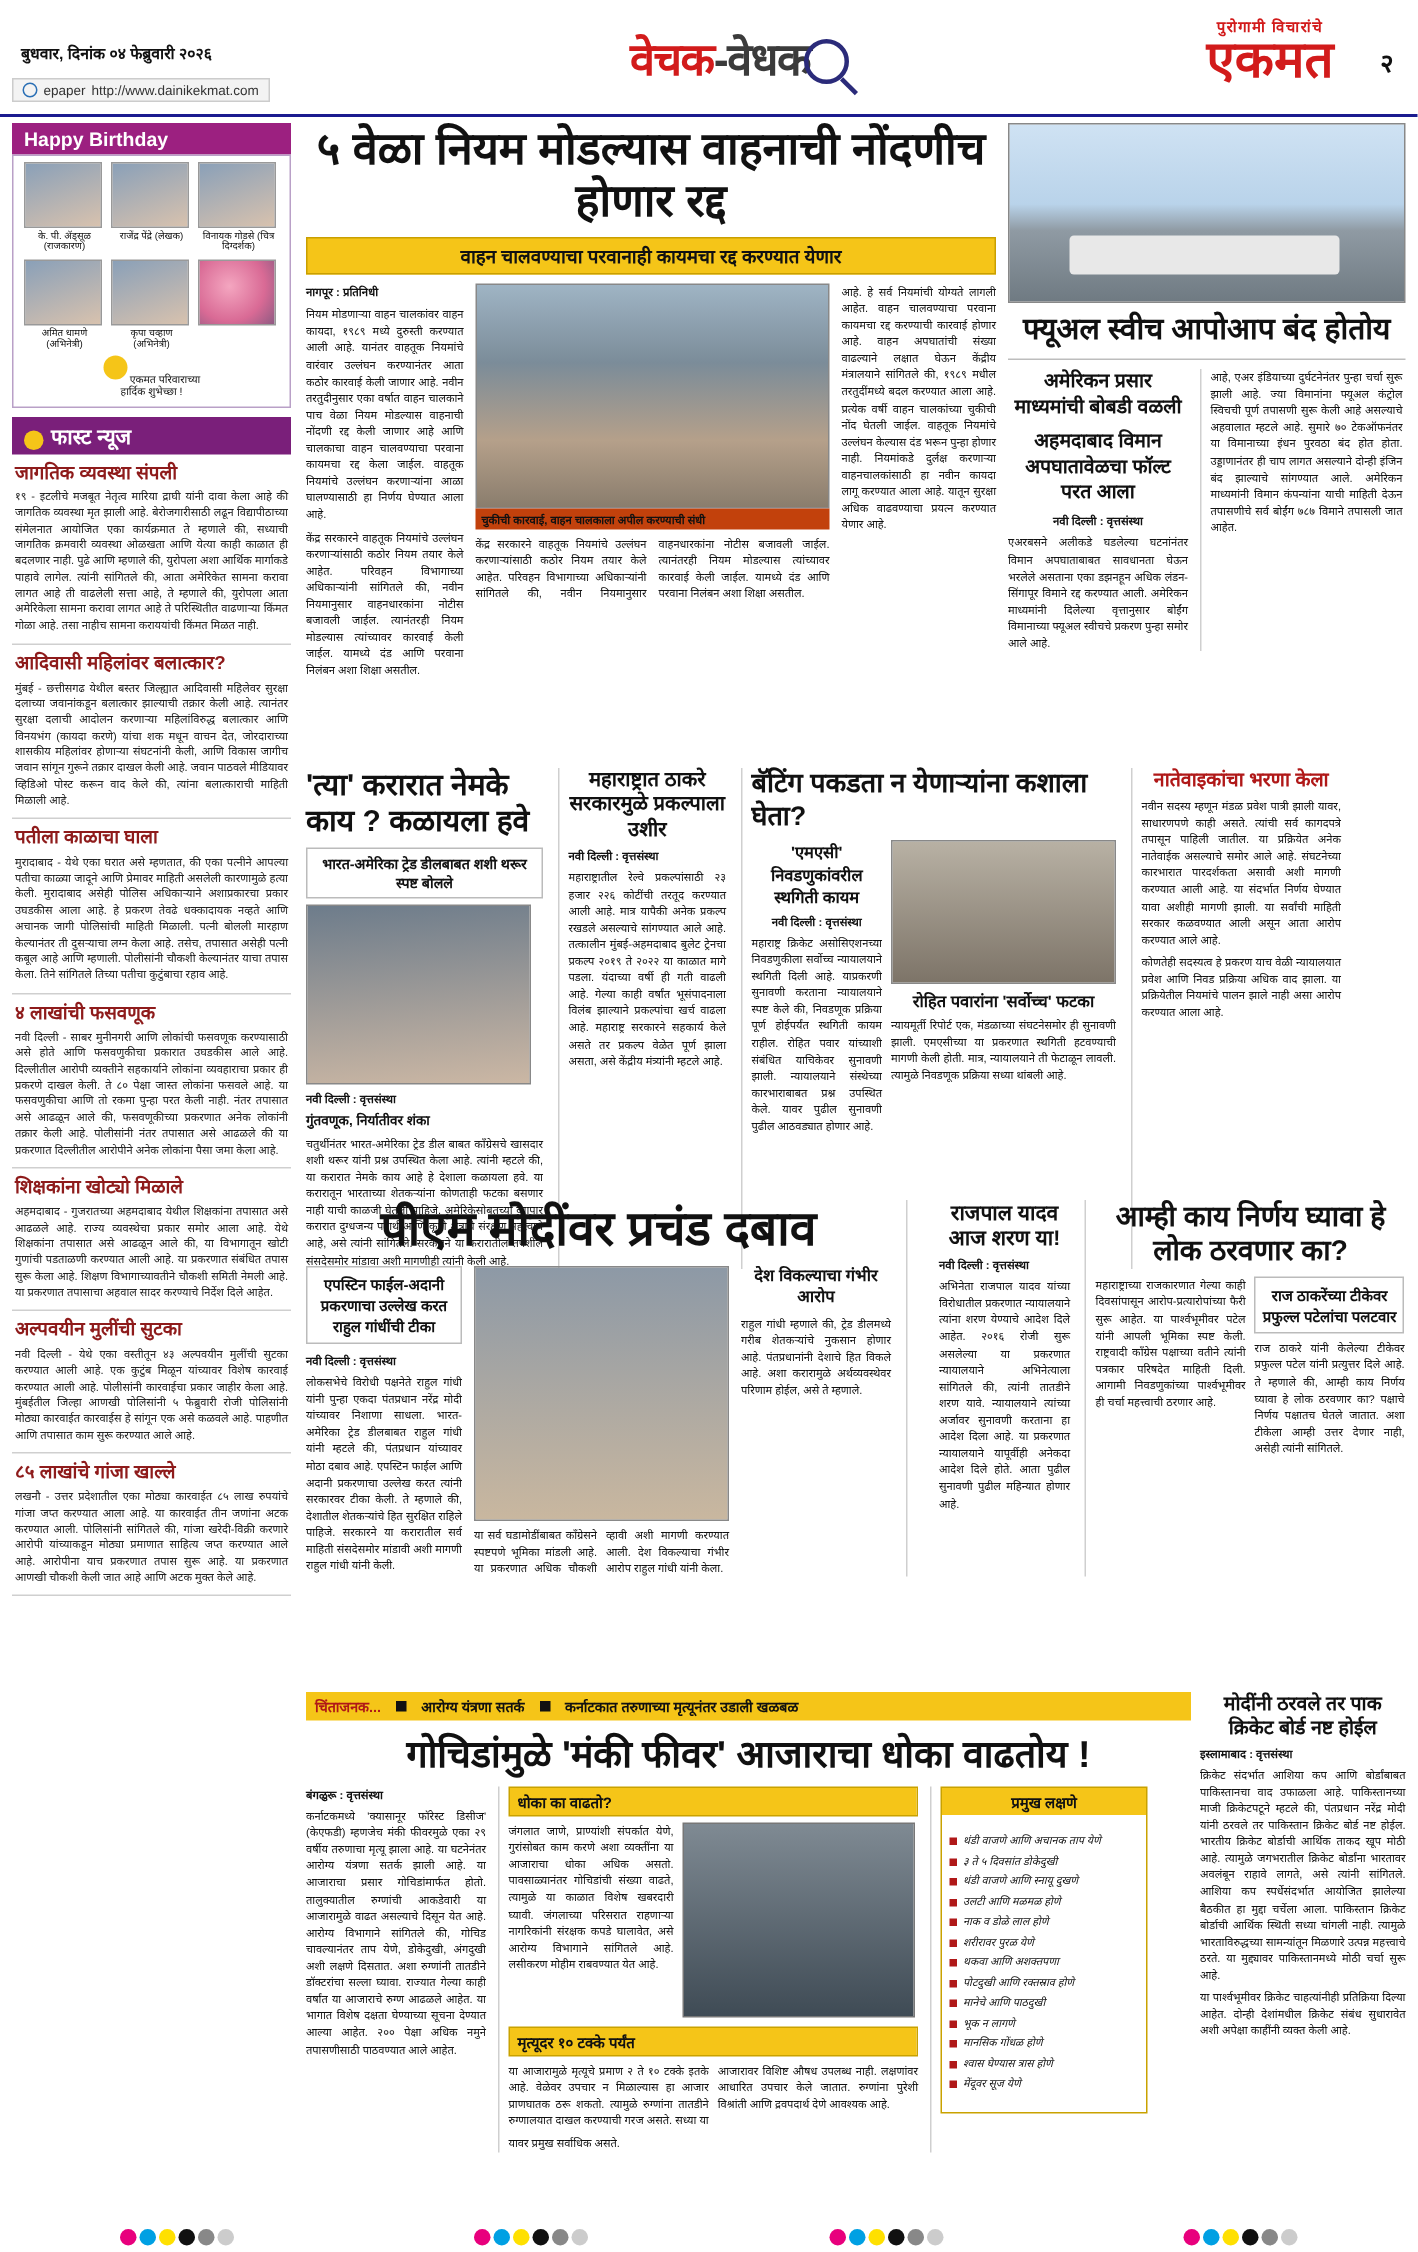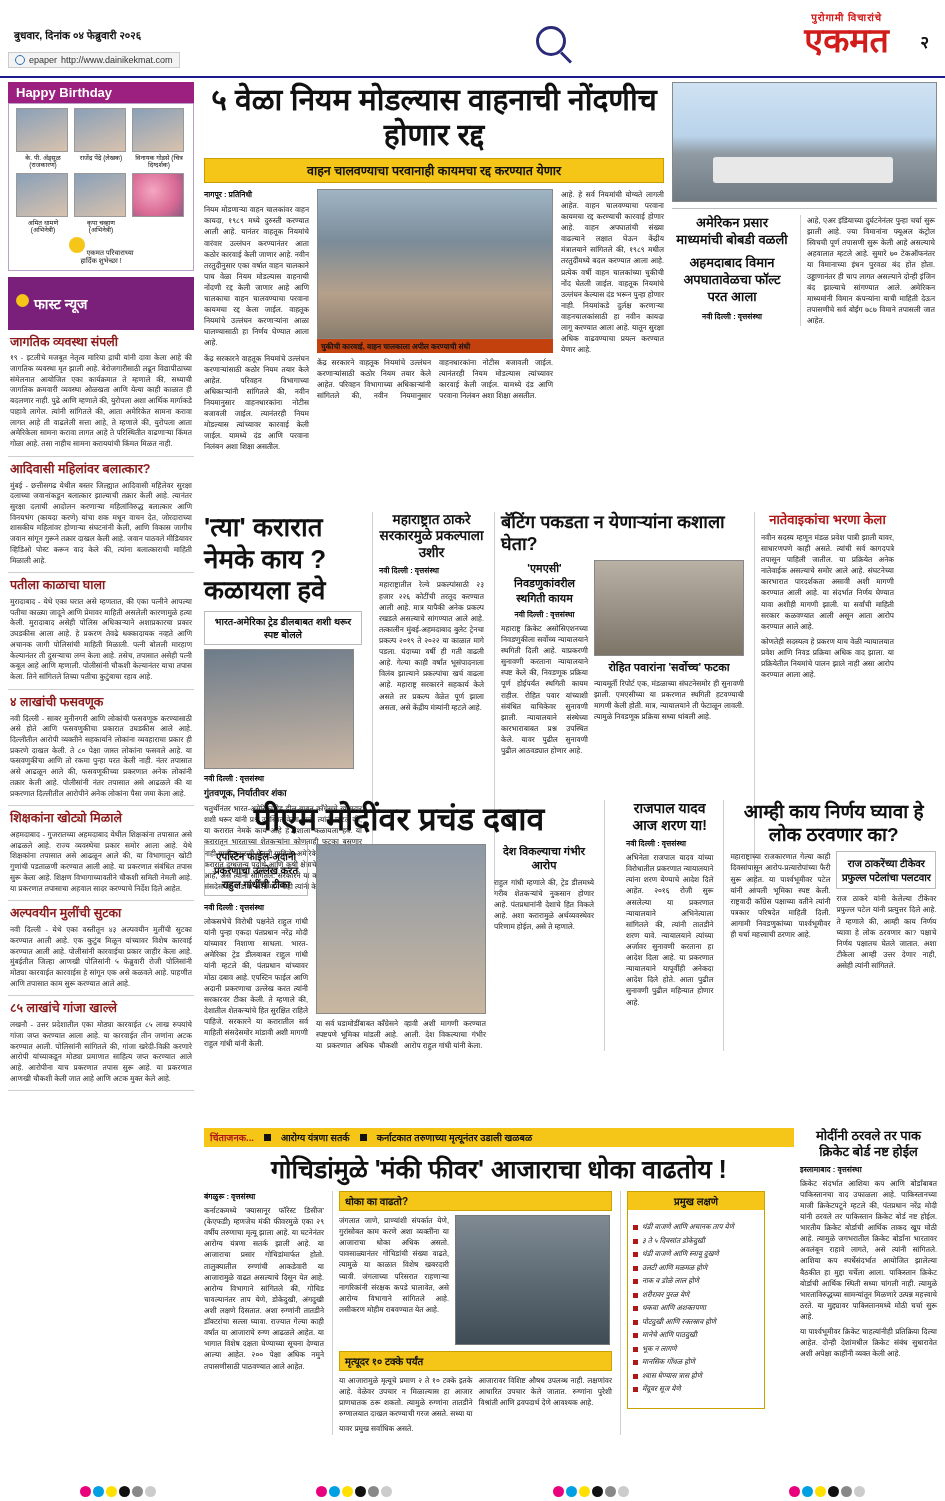--- a/index.html
+++ b/index.html
@@ -38,21 +38,21 @@
   .bday-grid { display:flex; flex-wrap:wrap; gap:4px; justify-content:center; }
   .bday-item { width:54px; text-align:center; }
   .ph { width:52px; height:44px; background:linear-gradient(160deg,#8aa0b8,#d8c2ae); border:1px solid #999; }
   .bday-name { font-size:6.5px; line-height:1.15; margin-top:2px; }
   .bday-bottom { display:flex; gap:4px; margin-top:4px; align-items:flex-start; justify-content:center;}
   .flower { width:52px;height:44px;background:radial-gradient(circle at 40% 40%, #f4a6c0, #d96a95 60%, #8e5a82); border:1px solid #999;}
   .bday-wish { font-size:7px; text-align:center; line-height:1.2; width:70px;}
   .bday-wish .circ { display:inline-block; width:16px;height:16px;border-radius:50%;background:#f5c518; margin-bottom:2px;}
 
   .fastnews { margin-top:6px; }
-  .fn-head { display:flex; align-items:flex-start; gap:5px; background:#7a1f7a; color:#fff; padding:17px 8px; font-size:14px; font-weight:bold;}
+  .fn-head { display:flex; align-items:flex-end; gap:5px; background:#7a1f7a; color:#fff; padding:3px 8px; font-size:14px; font-weight:bold;}
   .fn-head .dot { width:13px;height:13px;border-radius:50%;background:#f5c518; display:inline-block;}
   .fn-item { border-bottom:1px solid #cfcfcf; padding:5px 2px 6px 2px; }
   .fn-title { font-size:12.5px; font-weight:bold; color:#8e1b1b; line-height:1.25; margin-bottom:3px;}
   .fn-text { font-size:7.4px; line-height:1.45; text-align:justify; color:#222; }
 
   
   .hero { left:204px; top:82px; width:460px; }
   .hero-h1 { font-size:30px; font-weight:bold; line-height:1.18; color:#111; text-align:center; }
   .hero-sub { margin-top:5px; background:#f5c518; border:1px solid #c99f00; font-size:12.5px; font-weight:bold; text-align:center; padding:3px 6px; }
   .hero-body { display:flex; gap:8px; margin-top:6px; }
@@ -114,20 +114,23 @@
 
 <div class="page">
 
   <div class="masthead">
     <div class="mh-date">बुधवार, दिनांक ०४ फेब्रुवारी २०२६</div>
     <div class="mh-epaper">
       <span class="globe"></span>
       <span>epaper</span>
       <span>http://www.dainikekmat.com</span>
     </div>
+    <div class="mh-center">
+      <span class="mh-title"><span>वेचक</span><span class="k2">-वेधक</span></span>
+    </div>
     <div class="mh-mag"></div>
     <div class="mh-brand">
       <div class="mh-brand-top">पुरोगामी विचारांचे</div>
       <div class="mh-brand-main">एकमत</div>
     </div>
     <div class="mh-pageno">२</div>
   </div>
 
   <div class="col sidebar">
     <div class="panel-head pink">Happy Birthday</div>
@@ -223,38 +226,40 @@
         <div class="txt mt4" style="column-count:2; column-gap:8px;">केंद्र सरकारने वाहतूक नियमांचे उल्लंघन करणाऱ्यांसाठी कठोर नियम तयार केले आहेत. परिवहन विभागाच्या अधिकाऱ्यांनी सांगितले की, नवीन नियमानुसार वाहनधारकांना नोटीस बजावली जाईल. त्यानंतरही नियम मोडल्यास त्यांच्यावर कारवाई केली जाईल. यामध्ये दंड आणि परवाना निलंबन अशा शिक्षा असतील.</div>
       </div>
       <div class="hero-col" style="width:104px;">
         <div class="txt">आहे. हे सर्व नियमांची योग्यते लागली आहेत. वाहन चालवण्याचा परवाना कायमचा रद्द करण्याची कारवाई होणार आहे. वाहन अपघातांची संख्या वाढल्याने लक्षात घेऊन केंद्रीय मंत्रालयाने सांगितले की, १९८९ मधील तरतुदींमध्ये बदल करण्यात आला आहे. प्रत्येक वर्षी वाहन चालकांच्या चुकीची नोंद घेतली जाईल. वाहतूक नियमांचे उल्लंघन केल्यास दंड भरून पुन्हा होणार नाही. नियमांकडे दुर्लक्ष करणाऱ्या वाहनचालकांसाठी हा नवीन कायदा लागू करण्यात आला आहे. यातून सुरक्षा अधिक वाढवण्याचा प्रयत्न करण्यात येणार आहे.</div>
       </div>
     </div>
   </div>
 
   <div class="col topright">
     <div class="tr-photo"></div>
+    <div class="tr-h">फ्यूअल स्वीच आपोआप बंद होतोय</div>
     <hr class="rule">
     <div class="tr-split">
       <div style="width:120px;">
         <div class="tr-mid">अमेरिकन प्रसार माध्यमांची बोबडी वळली</div>
         <div class="tr-mid mt6">अहमदाबाद विमान अपघातावेळचा फॉल्ट परत आला</div>
         <div class="byline mt6 cen">नवी दिल्ली : वृत्तसंस्था</div>
+        <div class="tr-small mt4">एअरबसने अलीकडे घडलेल्या घटनांनंतर विमान अपघाताबाबत सावधानता घेऊन भरलेले असताना एका डझनहून अधिक लंडन-सिंगापूर विमाने रद्द करण्यात आली. अमेरिकन माध्यमांनी दिलेल्या वृत्तानुसार बोईंग विमानाच्या फ्यूअल स्वीचचे प्रकरण पुन्हा समोर आले आहे.</div>
       </div>
       <div style="width:135px;" class="vline">
         <div class="tr-small" style="padding-left:6px;">आहे, एअर इंडियाच्या दुर्घटनेनंतर पुन्हा चर्चा सुरू झाली आहे. ज्या विमानांना फ्यूअल कंट्रोल स्विचची पूर्ण तपासणी सुरू केली आहे असल्याचे अहवालात म्हटले आहे. सुमारे ७० टेकऑफनंतर या विमानाच्या इंधन पुरवठा बंद होत होता. उड्डाणानंतर ही चाप लागत असल्याने दोन्ही इंजिन बंद झाल्याचे सांगण्यात आले. अमेरिकन माध्यमांनी विमान कंपन्यांना याची माहिती देऊन तपासणीचे सर्व बोईंग ७८७ विमाने तपासली जात आहेत.</div>
       </div>
     </div>
   </div>
 
   <div class="col midband">
     <div class="mb-row">
 
       <div class="mb-col" style="width:158px;">
-        <div class="story-h" style="font-size:26px;">'त्या' करारात नेमके काय ? कळायला हवे</div>
+        <div class="story-h" style="font-size:20px;">'त्या' करारात नेमके काय ? कळायला हवे</div>
         <div style="border:1px solid #bbb; font-size:9.5px; font-weight:bold; text-align:center; padding:3px; margin-top:4px;">भारत-अमेरिका ट्रेड डीलबाबत शशी थरूर स्पष्ट बोलले</div>
         <div class="portrait mt4"></div>
         <div class="byline mt4">नवी दिल्ली : वृत्तसंस्था</div>
         <div style="font-size:9px;font-weight:bold;margin-top:3px;">गुंतवणूक, निर्यातीवर शंका</div>
         <div class="txt mt4">चतुर्थीनंतर भारत-अमेरिका ट्रेड डील बाबत काँग्रेसचे खासदार शशी थरूर यांनी प्रश्न उपस्थित केला आहे. त्यांनी म्हटले की, या करारात नेमके काय आहे हे देशाला कळायला हवे. या करारातून भारताच्या शेतकऱ्यांना कोणताही फटका बसणार नाही याची काळजी घेतली पाहिजे. अमेरिकेसोबतच्या व्यापार करारात दुग्धजन्य पदार्थ आणि कृषी क्षेत्राचे संरक्षण महत्त्वाचे आहे, असे त्यांनी सांगितले. सरकारने या करारातील तपशील संसदेसमोर मांडावा अशी मागणीही त्यांनी केली आहे.</div>
       </div>
 
       <div class="mb-col vline" style="width:112px; padding-left:6px;">
         <div class="story-h cen" style="font-size:13.5px;">महाराष्ट्रात ठाकरे सरकारमुळे प्रकल्पाला उशीर</div>
         <div class="byline mt4">नवी दिल्ली : वृत्तसंस्था</div>

